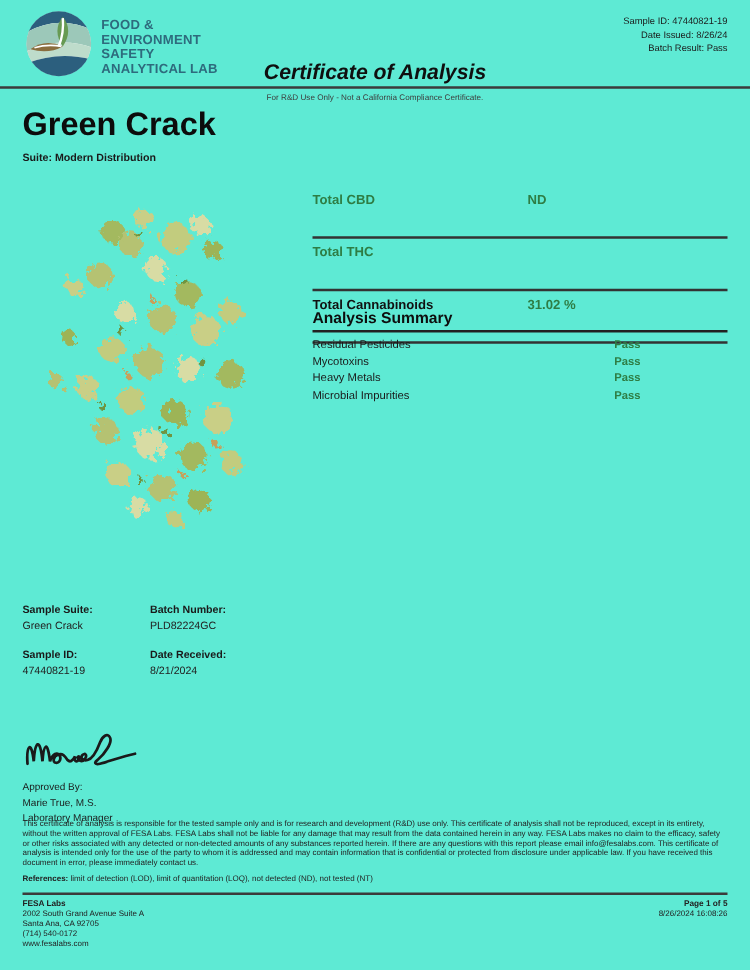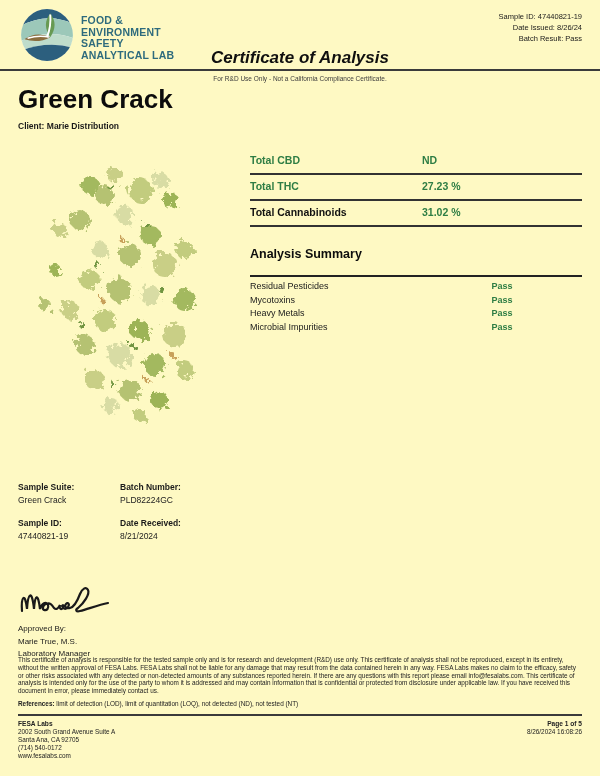--- a/index.html
+++ b/index.html
@@ -1,45 +1,45 @@
 <!DOCTYPE html>
 <html><head>
 <meta charset="utf-8">
 <style>
   * { margin:0; padding:0; box-sizing:border-box; }
   html,body { background:#e9e9e9; }
   body { font-family:"Liberation Sans", sans-serif; color:#111; }
-  .page { position:relative; width:600px; height:776px; background:#fef9c3; margin:0 auto; overflow:hidden; }
+  .page { position:relative; width:600px; height:776px; background:#5eead4; margin:0 auto; overflow:hidden; }
 
   
   .logo-wrap { position:absolute; left:20px; top:8px; display:flex; align-items:flex-start; }
   .logo-text { margin-left:7px; margin-top:7px; font-size:10.5px; font-weight:bold; color:#2e6b7d; line-height:11.5px; letter-spacing:.2px; }
   .header-meta { position:absolute; right:18px; top:11px; text-align:right; font-size:7.5px; line-height:11px; color:#1a1a1a; }
   .doc-title { position:absolute; left:0; right:0; top:48px; text-align:center; font-size:17px; font-weight:bold; color:#0f0f0f;font-style:italic; }
   .header-rule { position:absolute; left:0; right:0; top:69px; height:2px; background:#3b3b3b; }
   .doc-subtitle { position:absolute; left:0; right:0; top:75px; text-align:center; font-size:6.5px; color:#3c3c3c; }
 
   
   .product-name { position:absolute; left:18px; top:84px; font-size:26px; font-weight:bold; color:#0c0c0c; }
   .client-line { position:absolute; left:18px; top:121px; font-size:8.5px; font-weight:bold; color:#1a1a1a; }
 
   
   .photo { position:absolute; left:12px; top:155px; width:225px; height:305px; }
 
   
   .totals { position:absolute; left:250px; top:149px; width:332px; }
-  .totals-row { display:flex; align-items:baseline; padding:5px 0 7px; border-bottom:2px solid #333; }
+  .totals-row { display:flex; align-items:baseline; padding:5px 0 23px; border-bottom:2px solid #333; }
   .totals-row .t-label { flex:1; font-size:10.5px; font-weight:bold; }
   .totals-row .t-value { width:160px; font-size:10.5px; font-weight:bold; }
   .green { color:#2e7d44; }
   .black-label { color:#111; }
 
   
   .summary { position:absolute; left:250px; top:247px; width:332px; }
-  .summary-title { font-size:12.5px; font-weight:bold; color:#0d0d0d; padding-bottom:14px; border-bottom:2px solid #222; }
+  .summary-title { font-size:12.5px; font-weight:bold; color:#0d0d0d; padding-bottom:3px; border-bottom:2px solid #222; }
   .summary-rows { margin-top:3px; }
   .summary-row { display:flex; align-items:flex-start; line-height:13.5px; }
   .summary-row .s-label { flex:1; font-size:9px; color:#1a1a1a; }
   .summary-row .s-value { width:160px; text-align:center; font-size:9px; font-weight:bold; }
 
   
   .details { position:absolute; left:18px; top:482px; }
   .detail-group { display:grid; grid-template-columns:102px 170px; margin-bottom:13px; }
   .d-label { font-size:8.5px; font-weight:bold; color:#1a1a1a; }
   .d-value { font-size:8.5px; color:#222; margin-top:3px; }
@@ -99,21 +99,21 @@
     <div>Sample ID: 47440821-19</div>
     <div>Date Issued: 8/26/24</div>
     <div>Batch Result: Pass</div>
   </div>
 
   <div class="doc-title">Certificate of Analysis</div>
   <div class="header-rule"></div>
   <div class="doc-subtitle">For R&amp;D Use Only - Not a California Compliance Certificate.</div>
 
   <div class="product-name">Green Crack</div>
-  <div class="client-line">Client: Marie Distribution</div>
+  <div class="client-line">Suite: Modern Distribution</div>
 
   <div class="photo">
     <svg width="225" height="305" viewBox="0 0 225 305">
       <defs>
         <filter id="rough" x="-20%" y="-20%" width="140%" height="140%">
           <feTurbulence type="fractalNoise" baseFrequency="0.18" numOctaves="3" result="n"></feTurbulence>
           <feDisplacementMap in="SourceGraphic" in2="n" scale="14"></feDisplacementMap>
         </filter>
       </defs>
       <g filter="url(#rough)">
@@ -165,21 +165,20 @@
     </svg>
   </div>
 
   <div class="totals">
     <div class="totals-row">
       <span class="t-label green">Total CBD</span>
       <span class="t-value green">ND</span>
     </div>
     <div class="totals-row">
       <span class="t-label green">Total THC</span>
-      <span class="t-value green">27.23 %</span>
     </div>
     <div class="totals-row">
       <span class="t-label black-label">Total Cannabinoids</span>
       <span class="t-value green">31.02 %</span>
     </div>
   </div>
 
   <div class="summary">
     <div class="summary-title">Analysis Summary</div>
     <div class="summary-rows">

